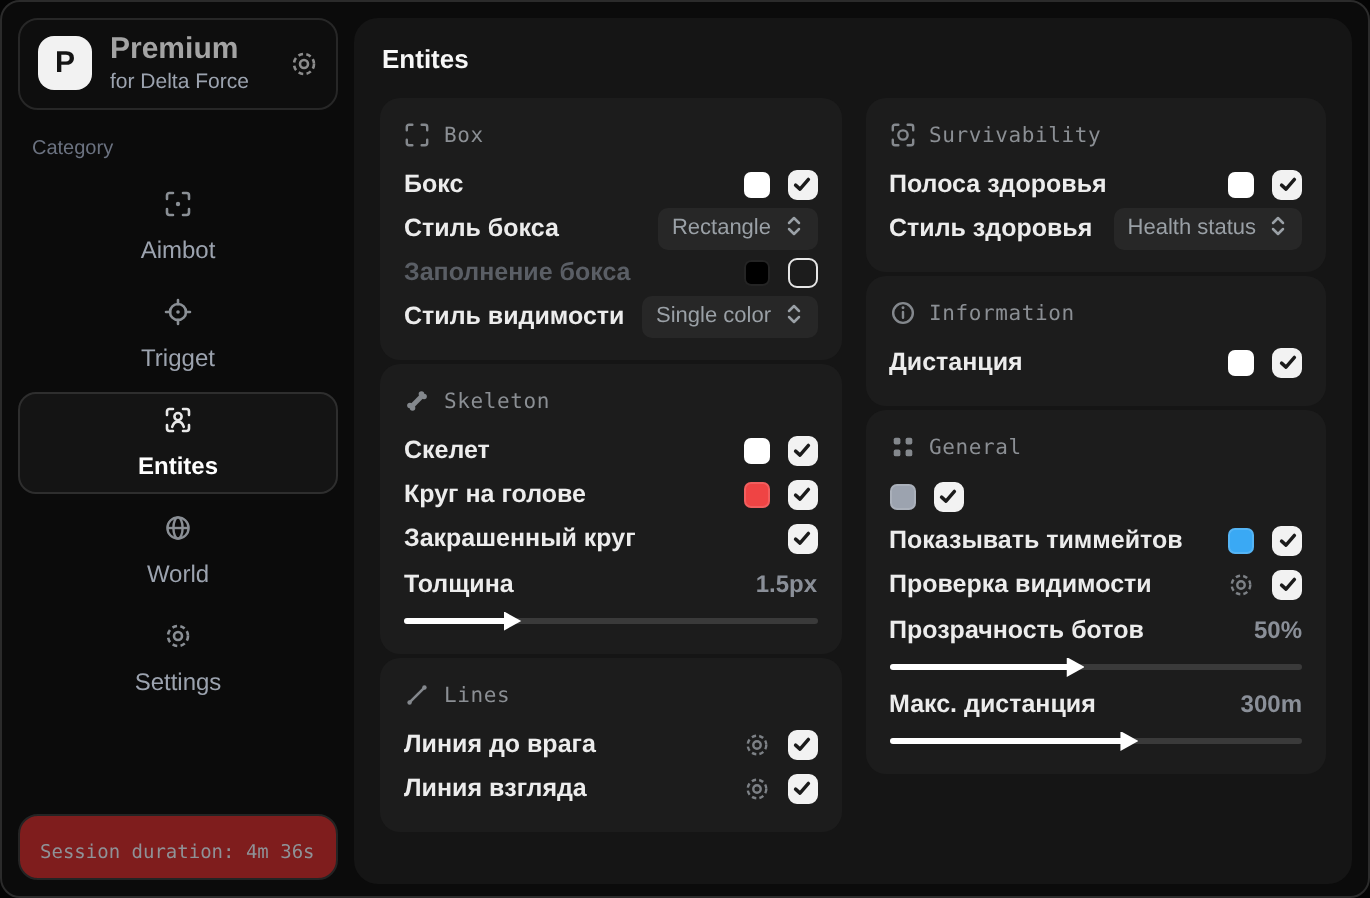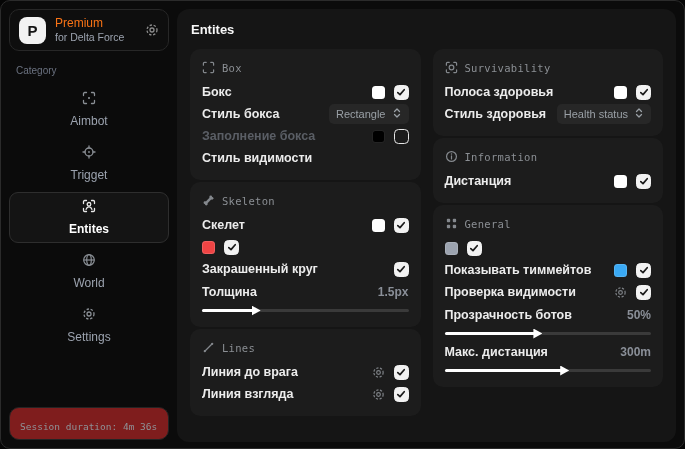--- a/index.html
+++ b/index.html
@@ -19,21 +19,21 @@
   .brand {
     border:1px solid #272727; border-radius:10px;
     padding:6px 9px; display:flex; align-items:center; gap:9px;
     background:#0e0e0e;
   }
   .logo {
     width:27px; height:27px; background:#f2f2f2; border-radius:8px;
     color:#141414; font-weight:bold; font-size:15px;
     display:flex; align-items:center; justify-content:center; flex:0 0 27px;
   }
-  .brand-title { font-size:12px; font-weight:400; color:#f97316; line-height:1.25; }
+  .brand-title { font-size:15px; font-weight:700; color:#a3a3a3; line-height:1.25; }
   .brand-sub { font-size:10.5px; color:#9ca3af; line-height:1.25; }
   .brand-gear { margin-left:auto; color:#8b8b8b; display:flex; }
   .category { font-size:10px; color:#6b7280; margin:14px 7px 5px; }
   .nav-item {
     display:flex; align-items:center; gap:9px;
     padding:6px 9px; margin-top:3px;
     border:1px solid transparent; border-radius:9px;
     color:#9ca3af; font-size:12px; cursor:pointer;flex-direction:column;
   }
   .nav-item .nicon { display:flex; color:#8a8f95; }
@@ -224,20 +224,28 @@
             <span class="row-label dim">Заполнение бокса</span>
             <span class="controls">
               <span class="swatch" style="background: rgb(0, 0, 0);"></span>
               <span class="checkbox">
                 
               </span>
             </span>
           </div>
           <div class="row">
             <span class="row-label">Стиль видимости</span>
+            <span class="select">
+              <span>Single color</span>
+              <span>
+                <svg width="10" height="12" viewBox="0 0 12 14" fill="none" stroke="currentColor" stroke-width="1.5" stroke-linecap="round" stroke-linejoin="round">
+                    <path d="M3 5.2 6 2.2l3 3M3 8.8l3 3 3-3"></path>
+                  </svg>
+              </span>
+            </span>
           </div>
         </div>
 
         <div class="card">
           <div class="card-header">
             <span class="hicon">
               <svg width="13" height="13" viewBox="0 0 14 14" fill="currentColor" stroke="currentColor">
                 <path d="M4.2 9.8 9.8 4.2" stroke-width="2.6" stroke-linecap="round"></path>
                 <circle cx="3.2" cy="9.4" r="1.5" stroke="none"></circle>
                   <circle cx="4.6" cy="10.8" r="1.5" stroke="none"></circle>
@@ -252,20 +260,21 @@
             <span class="controls">
               <span class="swatch" style="background: rgb(255, 255, 255);"></span>
               <span class="checkbox checked">
                 <svg width="10" height="10" viewBox="0 0 14 14" fill="none" stroke="#1b1b1b" stroke-width="2.4" stroke-linecap="round" stroke-linejoin="round">
                     <polyline points="2.5,7.8 5.6,10.6 11.5,3.8"></polyline>
                   </svg>
               </span>
             </span>
           </div>
           <div class="row">
+            <span class="row-label">Круг на голове</span>
             <span class="controls">
               <span class="swatch" style="background: rgb(239, 68, 68);"></span>
               <span class="checkbox checked">
                 <svg width="10" height="10" viewBox="0 0 14 14" fill="none" stroke="#1b1b1b" stroke-width="2.4" stroke-linecap="round" stroke-linejoin="round">
                     <polyline points="2.5,7.8 5.6,10.6 11.5,3.8"></polyline>
                   </svg>
               </span>
             </span>
           </div>
           <div class="row">

